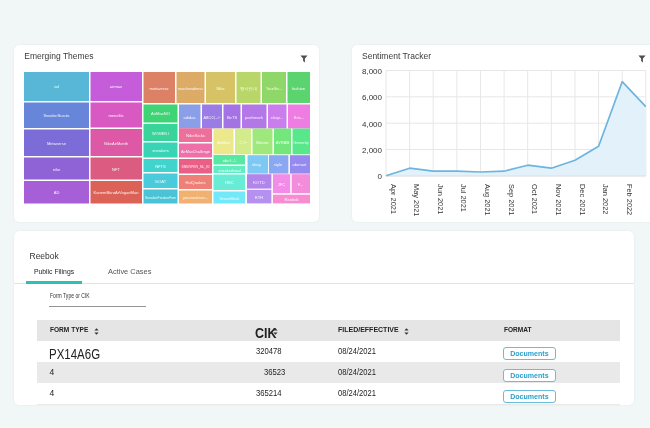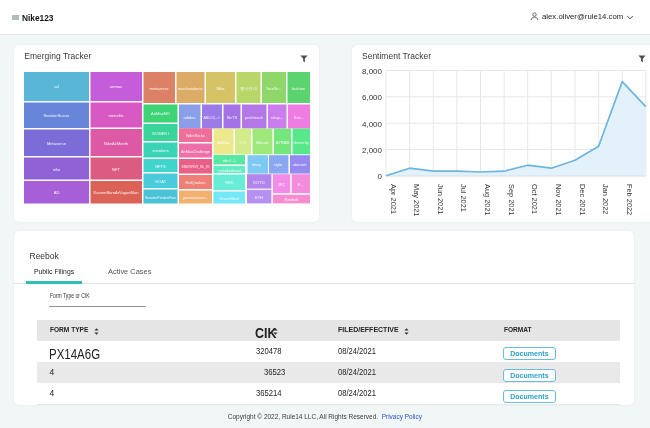--- a/index.html
+++ b/index.html
@@ -11,35 +11,23 @@
   .card { position:absolute; background:#fff; border-radius:5px; box-shadow:0 0 2px rgba(0,0,0,0.08); }
   #card1 { left:14px; top:45px; width:305px; height:177px; }
   #card2 { left:327px; top:45px; width:307px; height:177px;margin-left:25px; }
   #card3 { left:14px; top:231px; width:620px; height:174px; }
   .cardtitle { position:absolute; font-size:8.5px; color:#3a3a3a; }
 </style>
 </head>
 <body>
 <div id="page">
 
-  <div id="topbar">
-    <div class="abs" style="left:12.3px; top:14.5px; width:6.5px; height:5px; background:#b5babc;"></div>
-    <div class="abs" style="left:22px; top:12.8px; font-size:8.5px; font-weight:bold; color:#141414;"><span class="sx" style="transform:scaleX(0.98);">Nike123</span></div>
-    <svg class="abs" style="left:530px; top:12px;" width="9" height="9" viewBox="0 0 9 9">
-      <circle cx="4.5" cy="2.6" r="1.7" fill="none" stroke="#555" stroke-width="0.9"></circle>
-      <path d="M1.1 8.2 C1.1 6.0 2.9 5.2 4.5 5.2 C6.1 5.2 7.9 6.0 7.9 8.2" fill="none" stroke="#555" stroke-width="0.9"></path>
-    </svg>
-    <div class="abs" style="left:542px; top:12.3px; font-size:8px; color:#222;"><span class="sx" style="transform:scaleX(0.97);">alex.oliver@rule14.com</span></div>
-    <svg class="abs" style="left:625.5px; top:13.5px;" width="8" height="7" viewBox="0 0 8 7">
-      <path d="M1.2 2 L4 4.8 L6.8 2" fill="none" stroke="#444" stroke-width="1"></path>
-    </svg>
-  </div>
 
   <div class="card" id="card1">
-    <div class="cardtitle" style="left:10.3px; top:6px;"><span class="sx">Emerging Tracker</span></div>
+    <div class="cardtitle" style="left:10.3px; top:6px;"><span class="sx">Emerging Themes</span></div>
     <svg class="abs" style="left:285.5px; top:10.3px;" width="8" height="8" viewBox="0 0 8 8">
       <path d="M0.4 0.5 h7.2 l-2.7 3.1 v3.9 l-1.8 -1.4 v-2.5 z" fill="#4f4f4f"></path>
     </svg>
     <svg class="abs" style="left:10px; top:27px;" width="286" height="132" viewBox="0 0 286 132" font-family="Liberation Sans, sans-serif">
 
       <rect x="0" y="0" width="65" height="29" fill="#58b7d7"></rect>
       <rect x="0" y="30.5" width="65" height="25.5" fill="#6786d9"></rect>
       <rect x="0" y="57.5" width="65" height="26.5" fill="#7b6cd8"></rect>
       <rect x="0" y="85.5" width="65" height="22" fill="#8f62d6"></rect>
       <rect x="0" y="109" width="65" height="22.5" fill="#a75fd8"></rect>
@@ -238,15 +226,14 @@
     <div class="abs" style="left:324.1px; top:136.4px; font-size:8.5px; color:#222;"><span class="sx" style="transform:scaleX(0.89);">08/24/2021</span></div>
     <div class="abs" style="left:35.4px; top:157.4px; font-size:8.5px; color:#222;">4</div>
     <div class="abs" style="left:242px; top:157.4px; font-size:8.5px; color:#222;"><span class="sx" style="transform:scaleX(0.9);">365214</span></div>
     <div class="abs" style="left:324.1px; top:157.4px; font-size:8.5px; color:#222;"><span class="sx" style="transform:scaleX(0.89);">08/24/2021</span></div>
 
     <div class="abs" style="left:488.8px; top:116.4px; width:53px; height:13px; border:1px solid #6bbcd9; border-radius:3px; background:#fff; font-size:7.5px; font-weight:bold; color:#2a9fca; text-align:center; line-height:11.5px;"><span class="sx" style="transform:scaleX(0.94); transform-origin:center top;">Documents</span></div>
     <div class="abs" style="left:488.8px; top:137.5px; width:53px; height:13px; border:1px solid #6bbcd9; border-radius:3px; background:#fff; font-size:7.5px; font-weight:bold; color:#2a9fca; text-align:center; line-height:11.5px;"><span class="sx" style="transform:scaleX(0.94); transform-origin:center top;">Documents</span></div>
     <div class="abs" style="left:488.8px; top:158.5px; width:53px; height:13px; border:1px solid #6bbcd9; border-radius:3px; background:#fff; font-size:7.5px; font-weight:bold; color:#2a9fca; text-align:center; line-height:11.5px;"><span class="sx" style="transform:scaleX(0.94); transform-origin:center top;">Documents</span></div>
   </div>
 
-  <div class="abs" style="left:0; top:411.5px; width:650px; text-align:center; font-size:8px; color:#3b3b3b;"><span class="sx" style="transform:scaleX(0.81); transform-origin:center top;">Copyright © 2022, Rule14 LLC, All Rights Reserved.&nbsp; <span style="color:#2853c8;">Privacy Policy</span></span></div>
 
 </div>
 
 </body></html>

